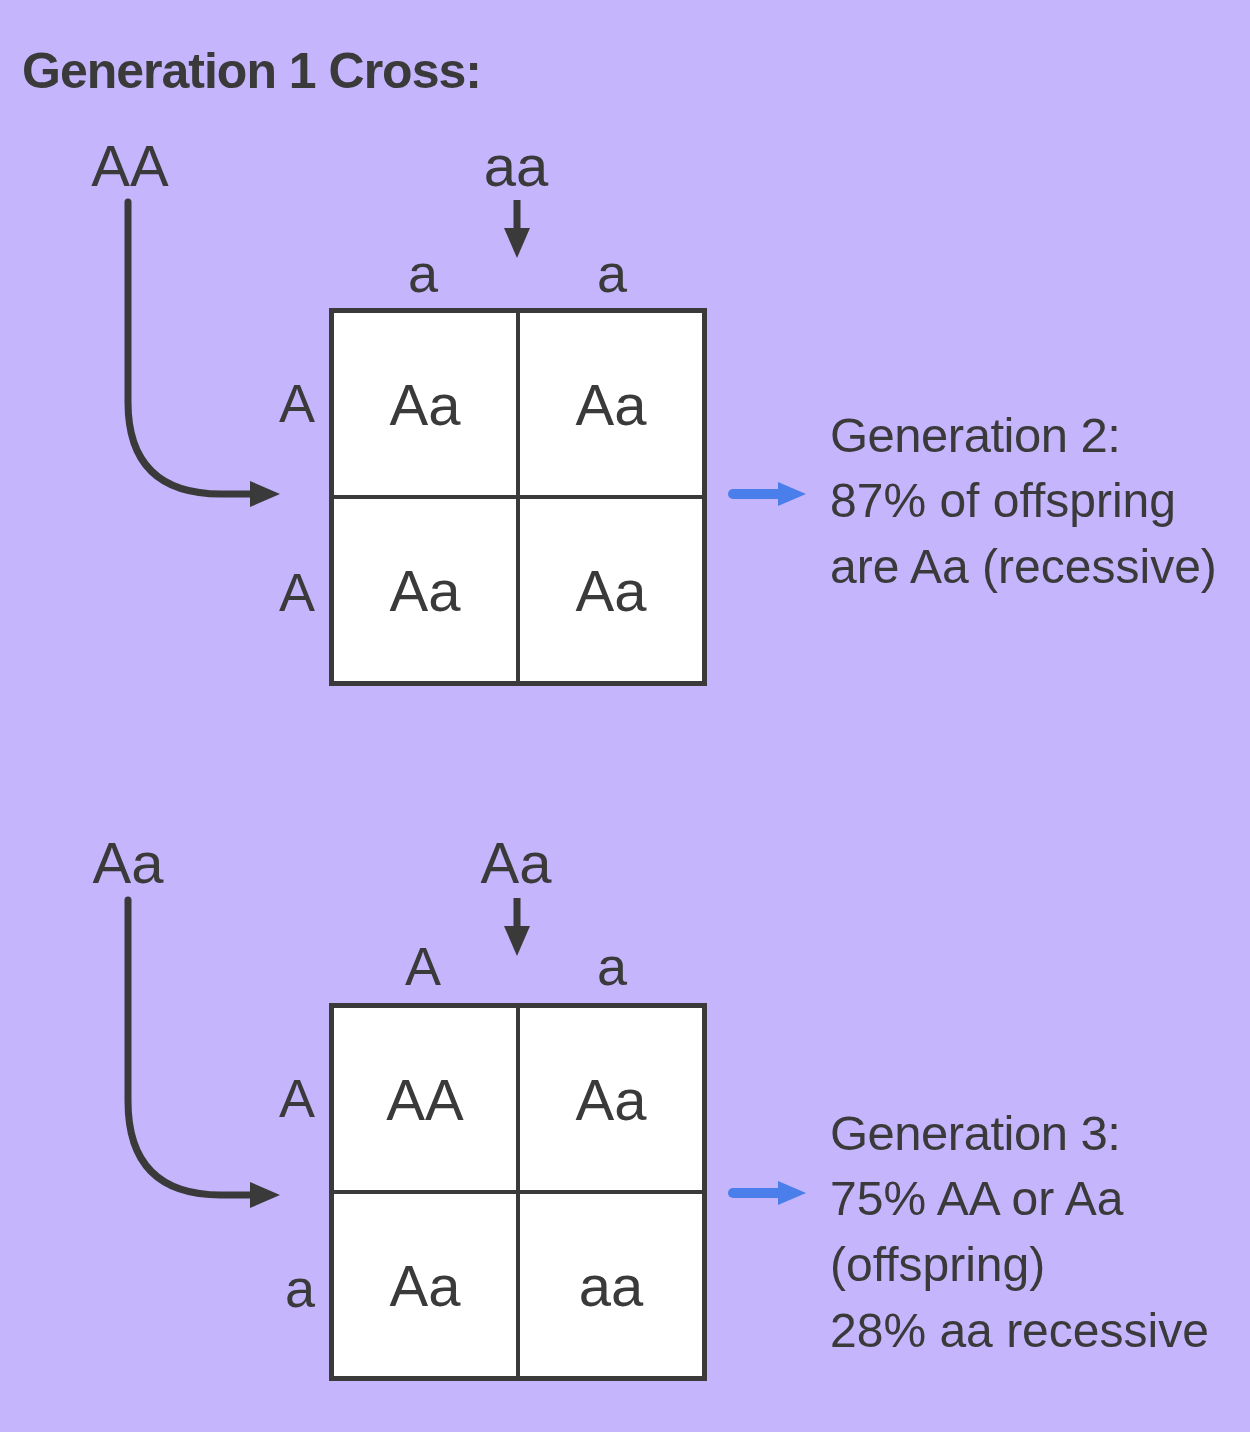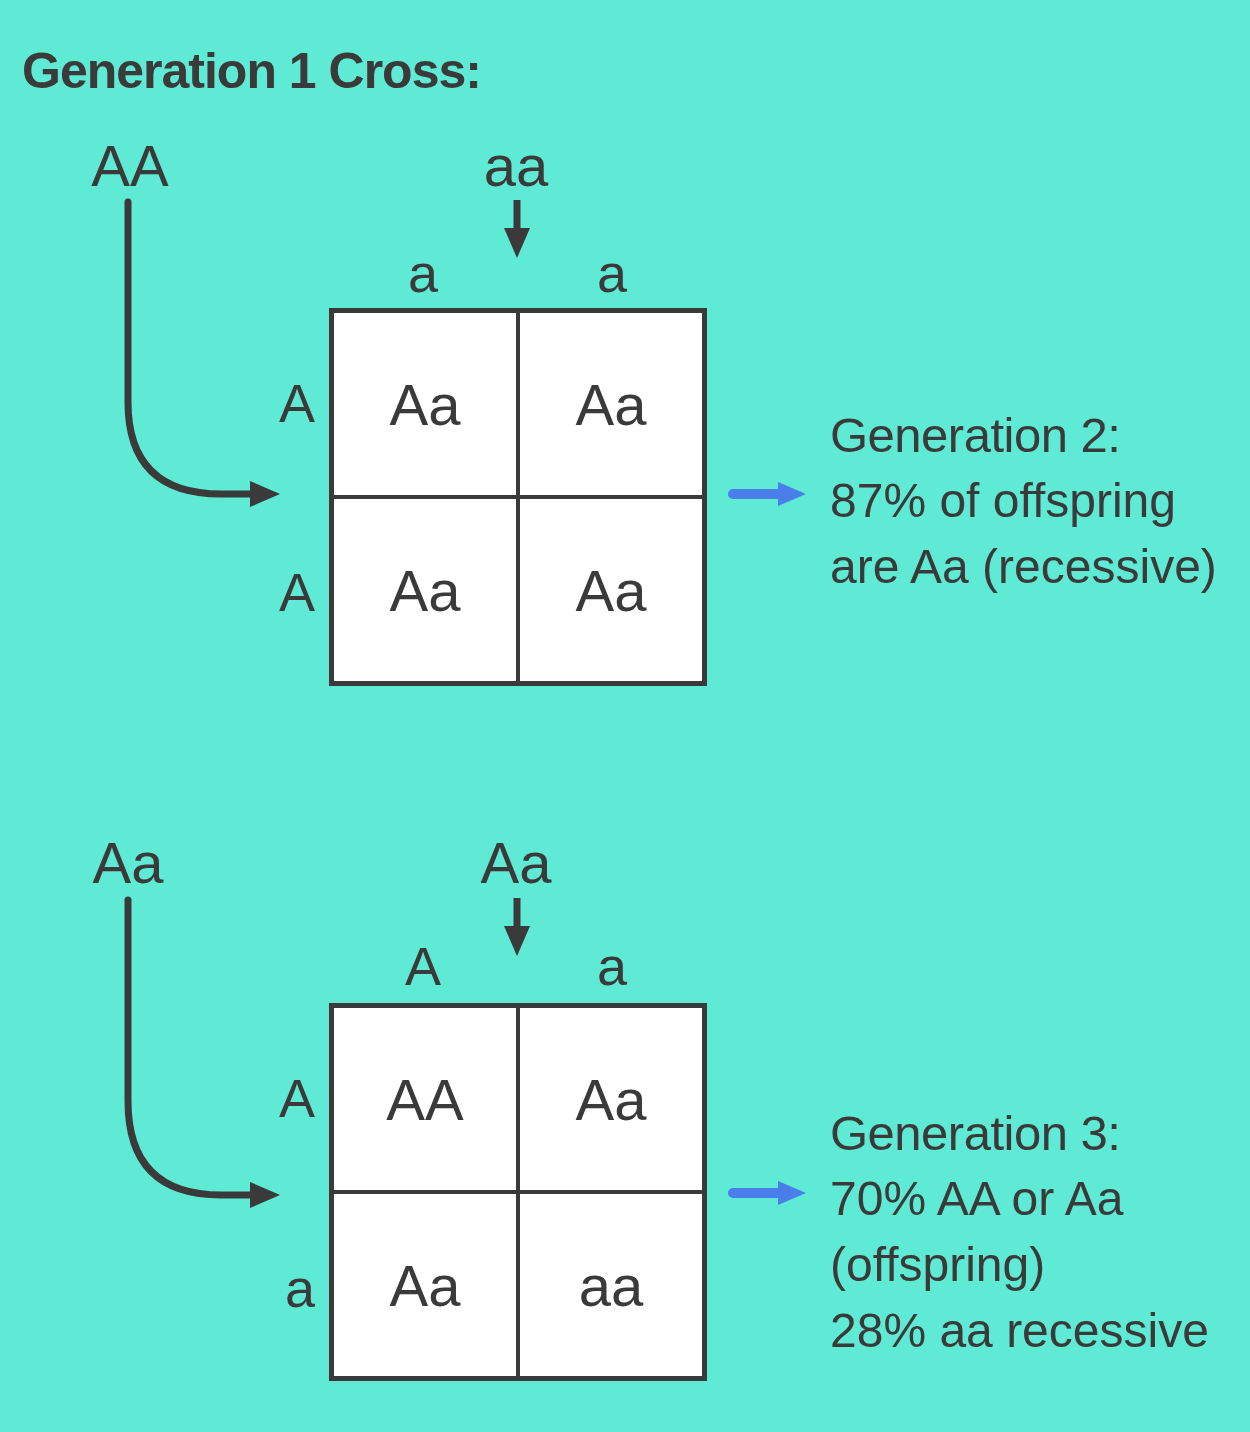--- a/index.html
+++ b/index.html
@@ -3,21 +3,21 @@
 <meta charset="utf-8">
 <style>
   :root{
     --ink:#3a3a3a;
     --accent:#4a7eea;
   }
   html,body{margin:0;padding:0;background:#fff;}
   #canvas{
     position:relative;
     width:1250px;height:1432px;
-    background:#5eead4;
+    background:#c4b5fd;
     font-family:"Liberation Sans", sans-serif;
     color:var(--ink);
     overflow:hidden;
   }
   .abs{position:absolute;}
   .heading{
     font-size:50px;font-weight:bold;letter-spacing:-1px;
     white-space:nowrap;line-height:58px;
   }
   .genotype{
@@ -119,18 +119,18 @@
 
   <div class="abs punnett" style="left:329px;top:1003px;">
     <div class="cell r0 c0">AA</div>
     <div class="cell r0 c1">Aa</div>
     <div class="cell r1 c0">Aa</div>
     <div class="cell r1 c1">aa</div>
   </div>
 
   <div class="abs result" style="left:830px;top:1100px;">
     <div class="result-title">Generation 3:</div>
-    <div>70% AA or Aa</div>
+    <div>75% AA or Aa</div>
     <div>(offspring)</div>
     <div>28% aa recessive</div>
   </div>
 
 </div>
 
 </body></html>

